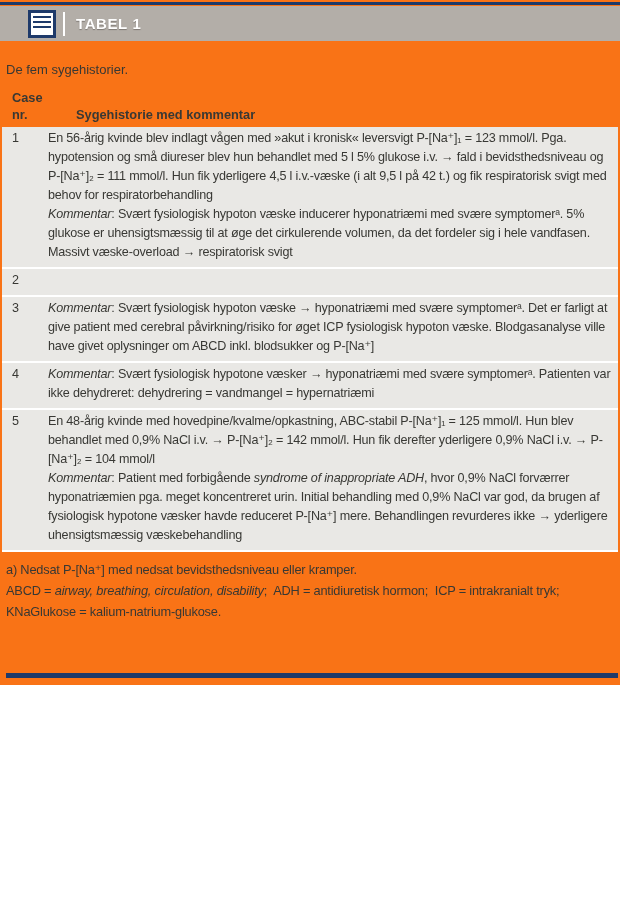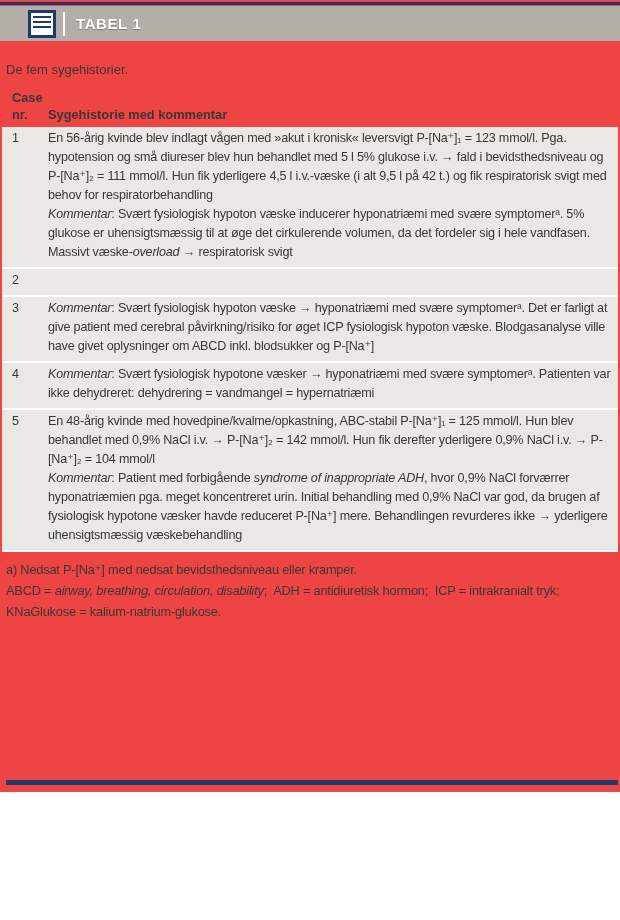--- a/index.html
+++ b/index.html
@@ -2,22 +2,22 @@
 <html><head>
 <meta charset="utf-8">
 <style>
   html, body { margin:0; padding:0; }
   body {
     font-family: "Liberation Sans", "DejaVu Sans", sans-serif;
     background:#ffffff;
   }
   .page {
     position:relative;
-    width:620px; height:792px;
-    background:#ef4444;
+    width:620px; height:685px;
+    background:#f97316;
     overflow:hidden;
     color: var(--text, #383834);
   }
   .top-rule {
     margin-top:2px;
     height:3px;
     background: var(--navy, #1e3a6a);
   }
   .header-bar {
     margin-top:1px;
@@ -56,20 +56,21 @@
     font-size:13px;
   }
   .thead {
     margin:12px 2px 0;
     display:flex;
     align-items:flex-end;
     font-weight:bold;
     font-size:12.8px;
     line-height:17px;
     padding-bottom:4px;
+    gap:28px;
   }
   .col-num {
     width:36px;
     flex-shrink:0;
     padding-left:10px;
     box-sizing:content-box;
   }
   .col-body { flex:1; padding-right:7px; }
   .tbody { margin:0 2px; }
   .trow {
@@ -118,21 +119,21 @@
     </div>
     <div class="col-body">Sygehistorie med kommentar</div>
   </div>
 
   <div class="tbody">
 
     <div class="trow">
       <div class="col-num">1</div>
       <div class="col-body">
         <div>En 56-årig kvinde blev indlagt vågen med »akut i kronisk« leversvigt P-[Na⁺]₁ = 123 mmol/l. Pga. hypotension og små diureser blev hun behandlet med 5 l 5% glukose i.v. → fald i bevidsthedsniveau og P-[Na⁺]₂ = 111 mmol/l. Hun fik yderligere 4,5 l i.v.-væske (i alt 9,5 l på 42 t.) og fik respiratorisk svigt med behov for respiratorbehandling</div>
-        <div><span style="font-style: italic;">Kommentar</span><span>: Svært fysiologisk hypoton væske inducerer hyponatriæmi med svære symptomerᵃ. 5% glukose er uhensigtsmæssig til at øge det cirkulerende volumen, da det fordeler sig i hele vandfasen. Massivt væske-</span><span style="font-style: italic;">overload</span><span> → respiratorisk svigt</span></div>
+        <div><span style="font-style: italic;">Kommentar</span><span>: Svært fysiologisk hypoton væske inducerer hyponatriæmi med svære symptomerᵃ. 5% glukose er uhensigtsmæssig til at øge det cirkulerende volumen, da det fordeler sig i hele vandfasen. Massivt væske-</span><span style="">overload</span><span> → respiratorisk svigt</span></div>
       </div>
     </div>
 
     <div class="trow">
       <div class="col-num">2</div>
       <div class="col-body">
       </div>
     </div>
 
     <div class="trow">

